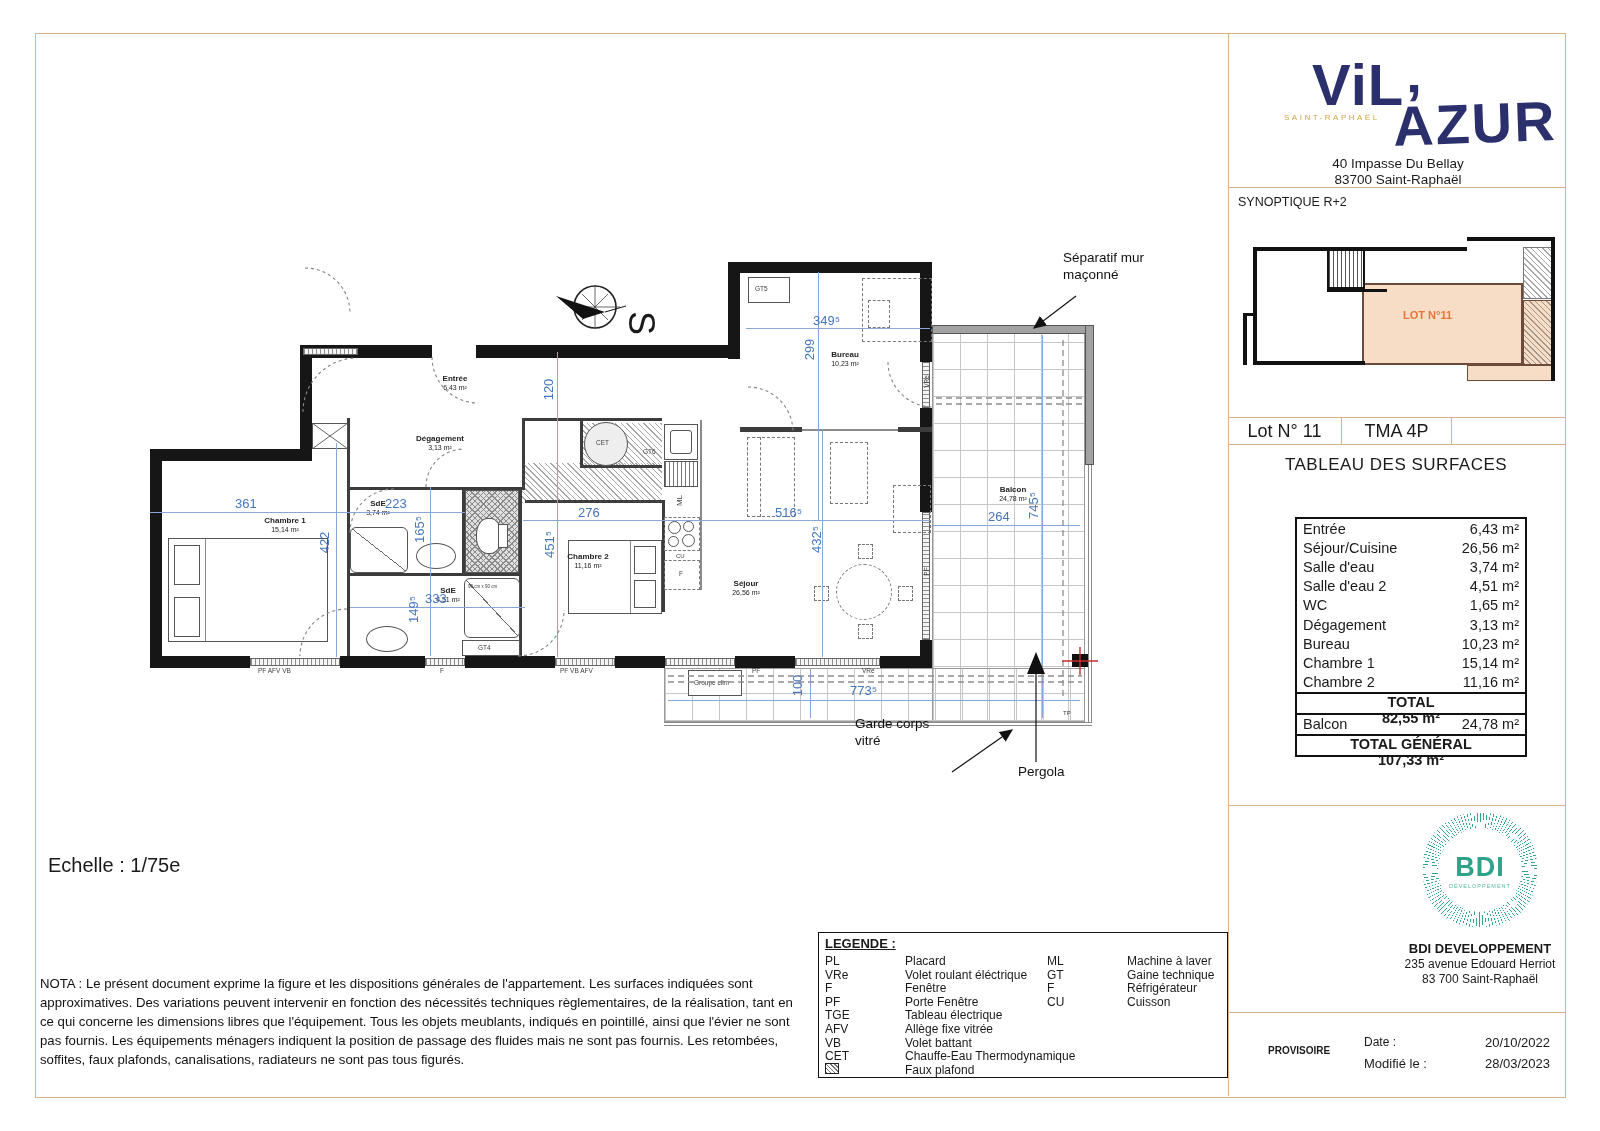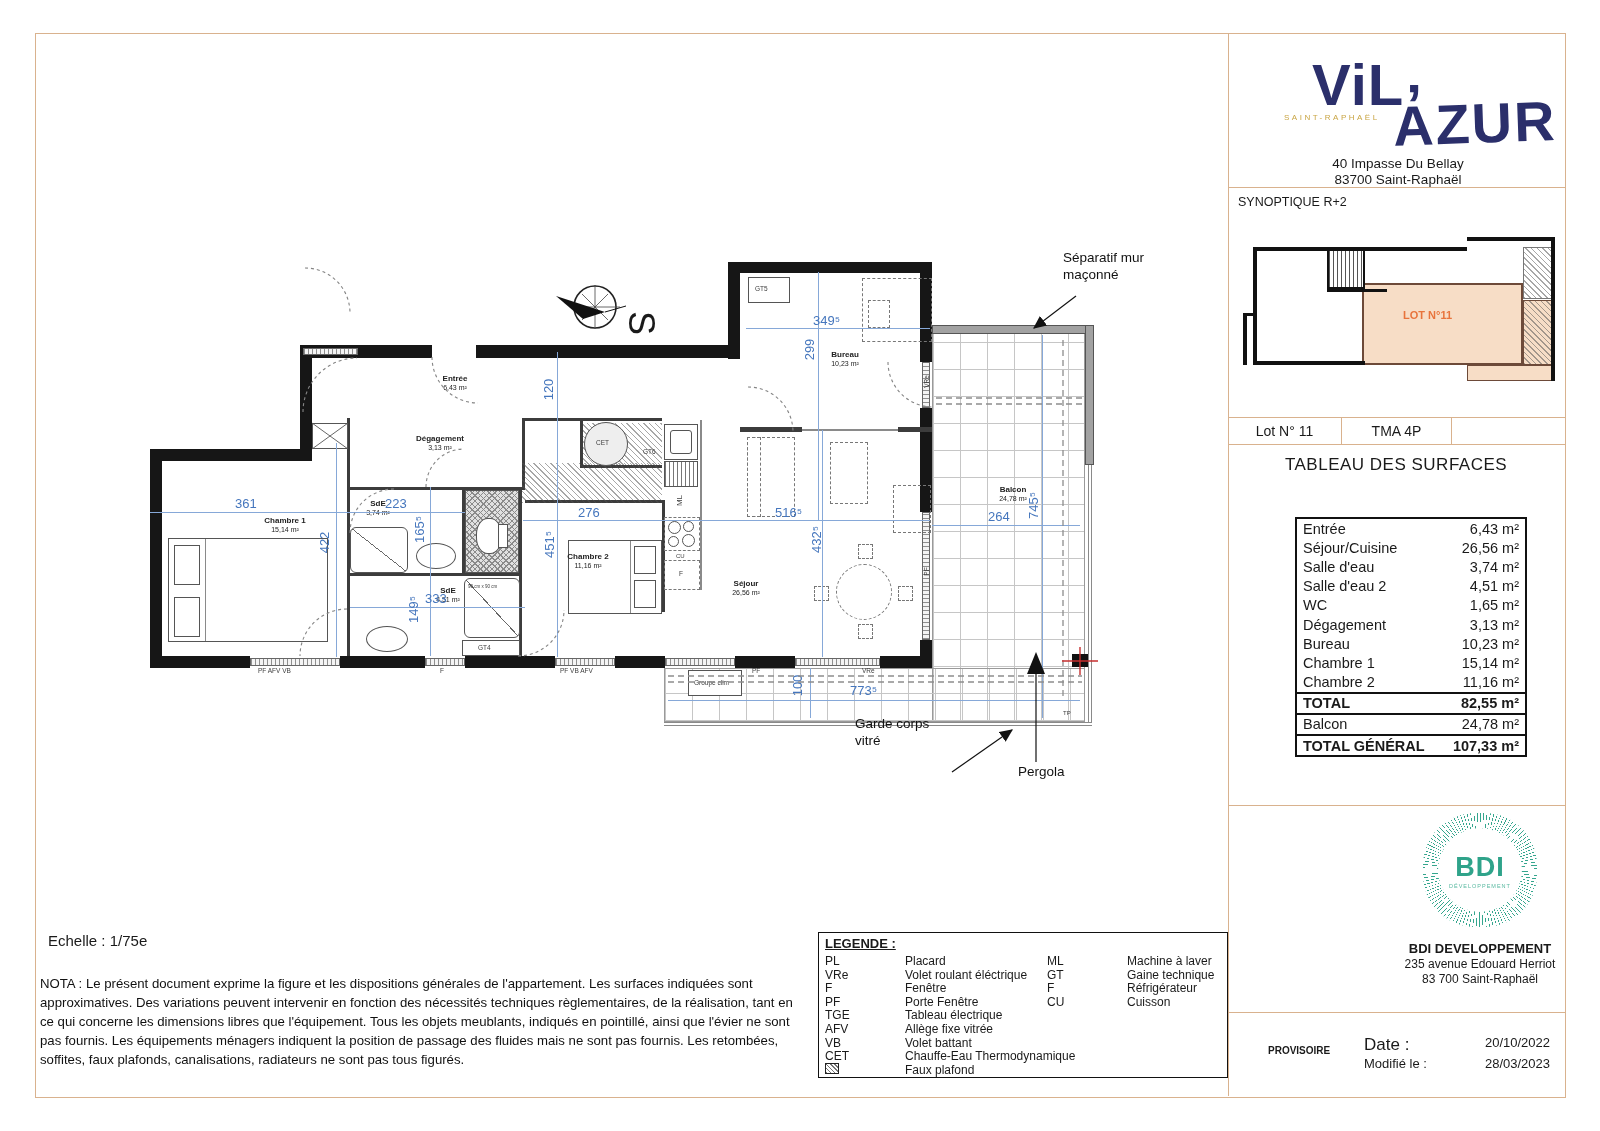--- a/index.html
+++ b/index.html
@@ -28,25 +28,25 @@
   .room .ar{font-size:7px;display:block;}
   .tiny{position:absolute;font-size:6.5px;color:#3c3c3c;white-space:nowrap;}
   .furn{position:absolute;border:1px dashed #777;box-sizing:border-box;}
   .furns{position:absolute;border:1px solid #555;box-sizing:border-box;background:#fff;}
   .diag{background:linear-gradient(to top right,rgba(0,0,0,0) 49.4%,#666 49.4% 50.6%,rgba(0,0,0,0) 50.6%),#fff;}
   .ann{position:absolute;font-size:13.5px;color:#111;line-height:1.25;}
   .burn{position:absolute;border:1px solid #555;border-radius:50%;background:#fff;}
   
   .brand{color:#2b2f6b;font-weight:600;}
   .cellrow{position:absolute;display:flex;border-top:1px solid #d9b28e;border-bottom:1px solid #d9b28e;box-sizing:border-box;}
-  .cell{border-right:1px solid #d9b28e;display:flex;align-items:center;justify-content:center;font-size:14px;height:100%;box-sizing:border-box;}
+  .cell{border-right:1px solid #d9b28e;display:flex;align-items:center;justify-content:center;font-size:18px;height:100%;box-sizing:border-box;}
   .tbl{position:absolute;border:2px solid #111;background:#fff;box-sizing:border-box;}
   .trow{display:flex;justify-content:space-between;align-items:center;height:19.2px;padding:0 6px;font-size:14.5px;}
   .trow.b{font-weight:bold;}
-  .tsep{border-top:2px solid #111;}
+  .tsep{border-top:2px solid #111;flex-direction:column;}
   .tbot{border-bottom:2px solid #111;}
   .legend{position:absolute;border:1px solid #111;background:#fff;box-sizing:border-box;padding-left:39px;}
   .lg-title{position:absolute;font-size:13px;font-weight:bold;text-decoration:underline;}
   .lg-col{position:absolute;font-size:12px;line-height:13.6px;}
   .lg-row{display:flex;height:13.6px;align-items:center;}
   .lg-abbr{width:80px;}
   .swatch{width:14px;height:11px;border:1px solid #222;background:repeating-linear-gradient(45deg,#777 0 1px,#fff 1px 3px);box-sizing:border-box;}
   .nota{position:absolute;font-size:13.2px;line-height:1.44;color:#111;}
   .mini-w{position:absolute;background:#111;}
 </style>
@@ -275,21 +275,21 @@
     <line x1="1076" y1="296" x2="1034" y2="328" stroke="#111" stroke-width="1.2" marker-end="url(#ah)"></line>
     <line x1="952" y1="772" x2="1012" y2="730" stroke="#111" stroke-width="1.2" marker-end="url(#ah)"></line>
     <line x1="1036" y1="762" x2="1036" y2="674" stroke="#111" stroke-width="1.2"></line>
     <polygon points="1036,652 1027,674 1045,674" fill="#111"></polygon>
 
     <rect x="1072" y="654" width="16" height="13" fill="#111"></rect>
     <path d="M1062,661 H1098 M1080,647 V675" stroke="#c62f2f" stroke-width="1.4"></path>
   </svg>
 </div>
 
-<span class="abs" style="left:48px;top:932px;font-size:15px;">Echelle : 1/75e</span>
+<span class="abs" style="left:48px;top:854px;font-size:20px;">Echelle : 1/75e</span>
 <div class="nota" style="left:40px;top:974px;width:757px;">NOTA : Le présent document exprime la figure et les dispositions générales de l'appartement. Les surfaces indiquées sont approximatives. Des variations peuvent intervenir en fonction des nécessités techniques règlementaires, de la réalisation, tant en ce qui concerne les dimensions libres que l'équipement. Tous les objets meublants, indiqués en pointillé, ainsi que l'évier ne sont pas fournis. Les équipements ménagers indiquent la position de passage des fluides mais ne sont pas fournis. Les retombées, soffites, faux plafonds, canalisations, radiateurs ne sont pas tous figurés.</div>
 
 <div class="legend" style="left:818px;top:932px;width:410px;height:146px;">
   <span class="lg-title" style="left:6px;top:3px;">LEGENDE :</span>
   <div class="lg-col" style="left:6px;top:22px;width:290px;">
     <div class="lg-row">
         <span class="lg-abbr">PL</span>
         <span>Placard</span>
       </div>
     <div class="lg-row">
@@ -441,17 +441,17 @@
         <span style="font-size:5.5px;letter-spacing:1px;color:#58b9a0;">DÉVELOPPEMENT</span>
       </div>
     </div>
     <span class="abs" style="left:0;top:128px;width:160px;font-size:13px;font-weight:bold;">BDI DEVELOPPEMENT</span>
     <span class="abs" style="left:0;top:144px;width:160px;font-size:12px;">235 avenue Edouard Herriot</span>
     <span class="abs" style="left:0;top:159px;width:160px;font-size:12px;">83 700 Saint-Raphaël</span>
   </div>
 
   <div class="tanline" style="left:0;top:979px;width:337px;height:1px;"></div>
   <span class="abs" style="left:40px;top:1012px;font-size:10px;font-weight:bold;">PROVISOIRE</span>
-  <span class="abs" style="left:136px;top:1002px;font-size:17px;">Date :</span>
+  <span class="abs" style="left:136px;top:1002px;font-size:12px;">Date :</span>
   <span class="abs" style="left:136px;top:1023px;font-size:13px;">Modifié le :</span>
   <span class="abs" style="left:227px;top:1002px;width:95px;text-align:right;font-size:13px;">20/10/2022</span>
   <span class="abs" style="left:227px;top:1023px;width:95px;text-align:right;font-size:13px;">28/03/2023</span>
 </div>
 
 </body></html>

